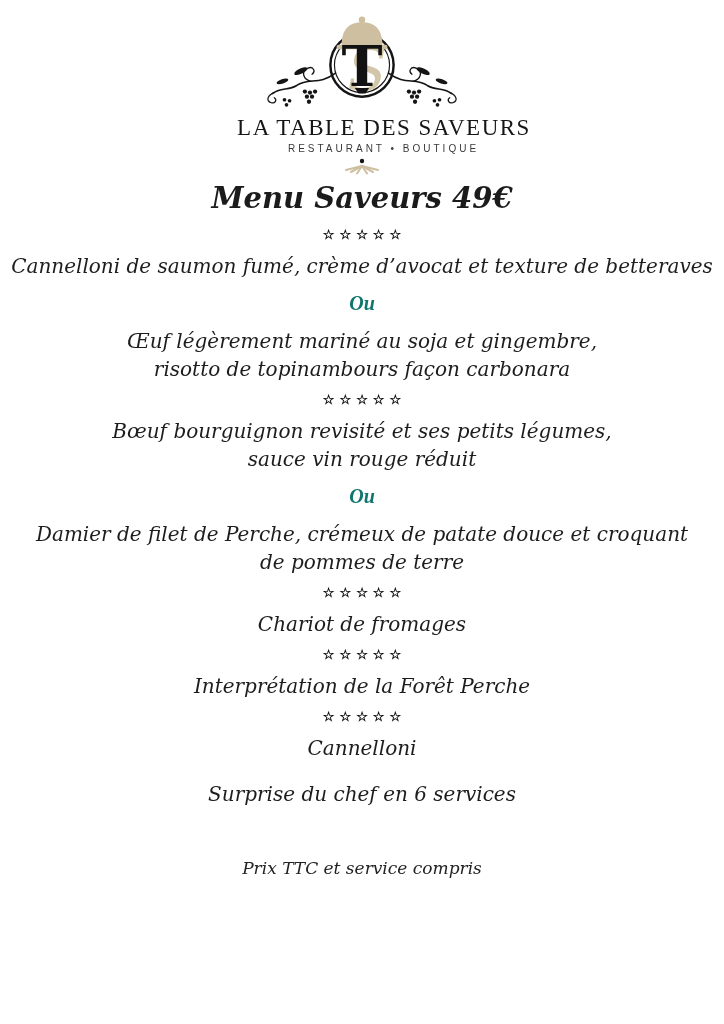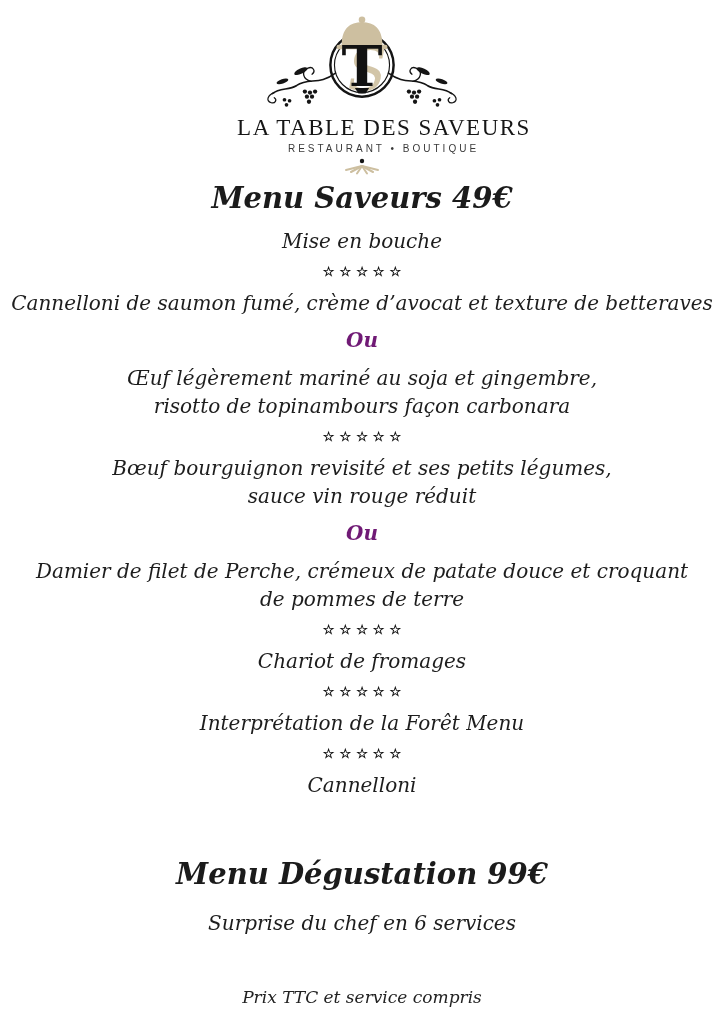--- a/index.html
+++ b/index.html
@@ -80,21 +80,22 @@
     margin: 9px 0;
     color: #111111;
     text-indent: 5px; 
   }
   .or {
     font-style: italic;
     font-weight: bold;
     font-size: 20px;
     line-height: 27px;
     margin: 10px 0;
-    color: #701a75;
+    color: #0f766e;
+    font-family: Liberation Serif, serif;
   }
   .surprise {
     margin-top: 18px;
   }
   .footer-note {
     font-style: italic;
     font-size: 17px;
     line-height: 16px;
     margin-top: 52px;
     color: #222222;
@@ -160,38 +161,36 @@
         <line x1="20" y1="8" x2="25" y2="15.5"></line>
         <line x1="20" y1="8" x2="31" y2="14"></line>
         <line x1="20" y1="8" x2="36" y2="12"></line>
       </g>
     </svg>
   </header>
 
   <main>
     <h1 class="menu-title">Menu Saveurs 49€</h1>
 
-    <p class="course">Mise en bouche</p>
     <p class="stars">☆☆☆☆☆</p>
     <p class="course">Cannelloni de saumon fumé, crème d’avocat et texture de betteraves</p>
     <p class="or">Ou</p>
     <p class="course">Œuf légèrement mariné au soja et gingembre,
 risotto de topinambours façon carbonara</p>
     <p class="stars">☆☆☆☆☆</p>
     <p class="course">Bœuf bourguignon revisité et ses petits légumes,
 sauce vin rouge réduit</p>
     <p class="or">Ou</p>
     <p class="course">Damier de filet de Perche, crémeux de patate douce et croquant
 de pommes de terre</p>
     <p class="stars">☆☆☆☆☆</p>
     <p class="course">Chariot de fromages</p>
     <p class="stars">☆☆☆☆☆</p>
-    <p class="course">Interprétation de la Forêt Menu</p>
+    <p class="course">Interprétation de la Forêt Perche</p>
     <p class="stars">☆☆☆☆☆</p>
     <p class="course">Cannelloni</p>
 
-    <h1 class="menu-title menu-title-2">Menu Dégustation 99€</h1>
     <p class="course surprise">Surprise du chef en 6 services</p>
 
     <p class="footer-note">Prix TTC et service compris</p>
   </main>
 
 </div>
 
 </body></html>

